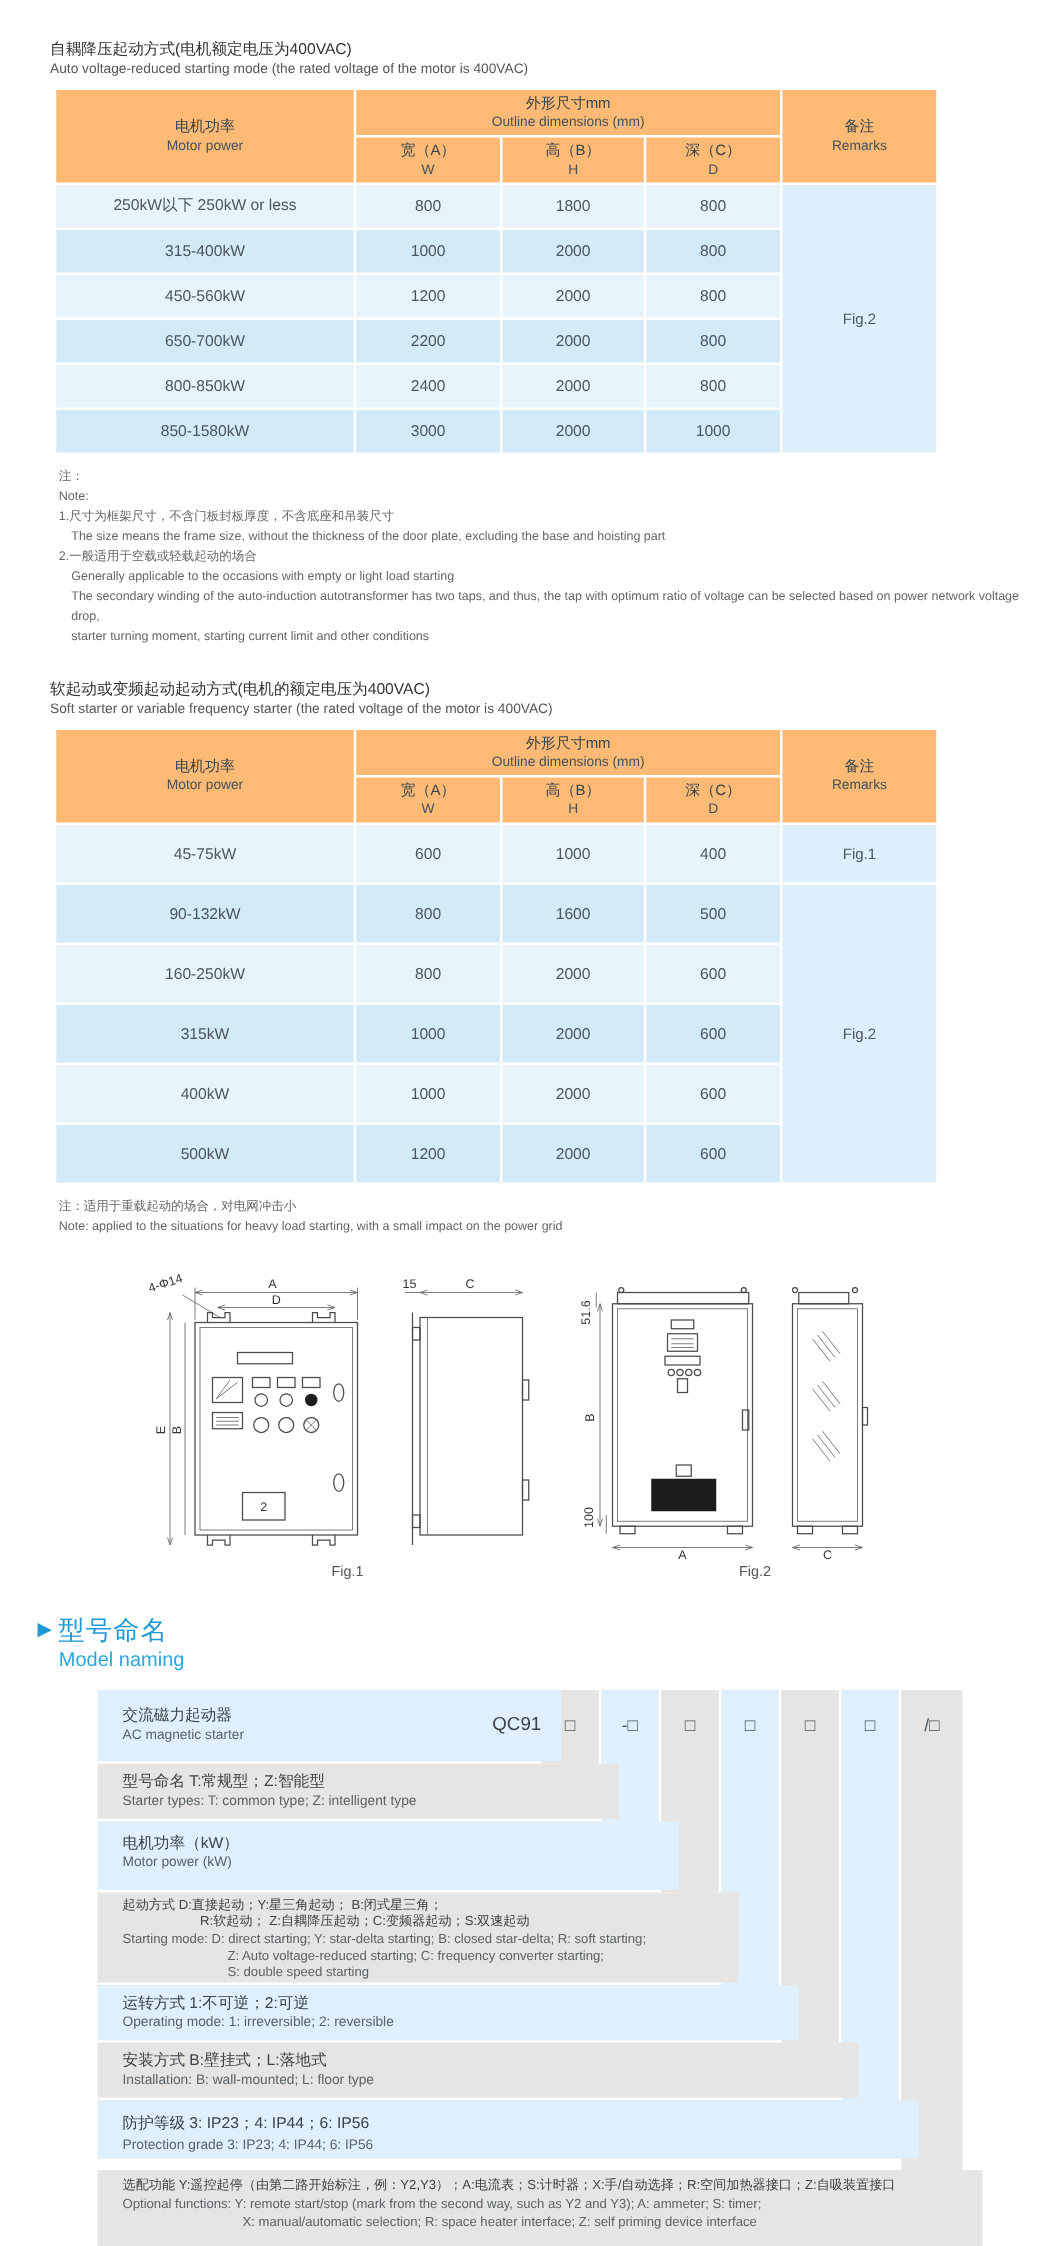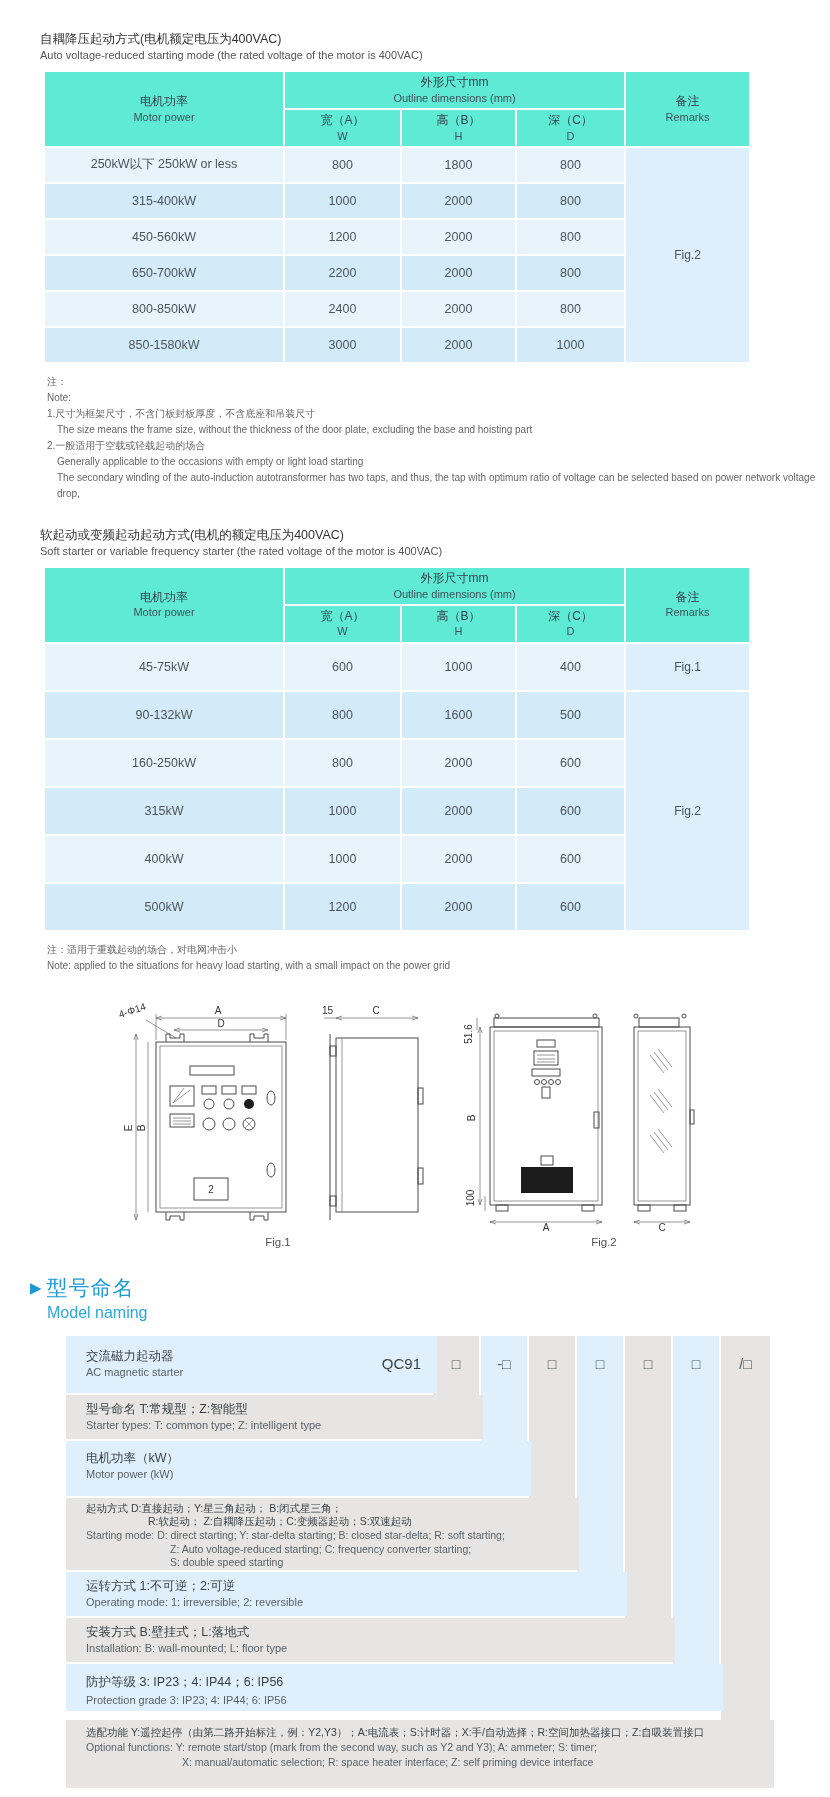--- a/index.html
+++ b/index.html
@@ -6,21 +6,21 @@
   body{width:830px;min-height:1797px;font-family:"Liberation Sans","DejaVu Sans",sans-serif;color:#3e4a52;position:relative;}
   .page{padding:16px 0 30px 0;}
 
   
   .tbl-title{margin:14px 0 4px 40px;line-height:1.45;}
   .tbl-title .zh{font-size:12.5px;color:#333;}
   .tbl-title .en{font-size:11px;color:#555;}
 
   
   table.dim{border-collapse:separate;border-spacing:2px;width:702px;margin:6px 0 0 43px;table-layout:fixed;}
-  table.dim th{background:#5eead4;font-weight:normal;font-size:12px;color:#35454f;line-height:1.3;padding:3px 2px;text-align:center;}
+  table.dim th{background:#fdba74;font-weight:normal;font-size:12px;color:#35454f;line-height:1.3;padding:3px 2px;text-align:center;}
   table.dim td{text-align:center;font-size:12.5px;color:#4a555c;padding:2px;}
   table.dim.t1 td{height:30px;}
   table.dim.t2 td{height:42px;}
   table.dim tbody tr:nth-child(odd) td{background:#e8f4fc;}
   table.dim tbody tr:nth-child(even) td{background:#d3ebf8;}
   table.dim td.remark{background:#ddeffa !important;font-size:12px;color:#4a555c;}
   .hdr-sub{font-size:11px;color:#41525c;}
 
   
   .notes{margin:10px 0 0 47px;font-size:10px;color:#666;line-height:1.6;}
@@ -49,21 +49,21 @@
   .strip .bx{display:block;text-align:center;line-height:56px;font-size:14px;color:#4a555c;}
   .gray{background:#e7e5e3;}
   .blue{background:#dff0fc;}
   .s1{left:371px;height:59px;}
   .s2{left:419px;height:105px;}
   .s3{left:467px;height:162px;}
   .s4{left:515px;height:236px;}
   .s5{left:563px;height:282px;}
   .s6{left:611px;height:328px;}
   .s7{left:659px;height:384px;width:49px;}
-  .mrow{position:absolute;left:4px;box-sizing:border-box;padding:6px 0 0 20px;line-height:1.35;}
+  .mrow{position:absolute;left:16px;box-sizing:border-box;padding:6px 0 0 20px;line-height:1.35;}
   .mrow .zh{font-size:12.5px;color:#3c4247;}
   .mrow .en{font-size:11px;color:#5a6268;}
   .mrow .sm{font-size:10.5px;}
   .ind1{padding-left:62px;}
   .ind2{padding-left:84px;}
   .ind3{padding-left:96px;}
   .r1{top:0;width:371px;height:57px;display:flex;justify-content:space-between;align-items:center;padding:0 0 0 20px;}
   .r1 .code{font-size:15px;color:#3c4247;padding-right:16px;}
   .r2{top:59px;width:417px;height:44px;}
   .r3{top:105px;width:465px;height:55px;padding-top:9px;}
@@ -163,20 +163,21 @@
   </table>
 
   <div class="notes">
     <div>注：</div>
     <div>Note:</div>
     <div>1.尺寸为框架尺寸，不含门板封板厚度，不含底座和吊装尺寸</div>
     <div class="ind">The size means the frame size, without the thickness of the door plate, excluding the base and hoisting part</div>
     <div>2.一般适用于空载或轻载起动的场合</div>
     <div class="ind">Generally applicable to the occasions with empty or light load starting</div>
     <div class="ind">The secondary winding of the auto-induction autotransformer has two taps, and thus, the tap with optimum ratio of voltage can be selected based on power network voltage drop,</div>
+    <div class="ind">starter turning moment, starting current limit and other conditions</div>
   </div>
 
   <div class="tbl-title" style="margin-top:24px;">
     <div class="zh">软起动或变频起动起动方式(电机的额定电压为400VAC)</div>
     <div class="en">Soft starter or variable frequency starter (the rated voltage of the motor is 400VAC)</div>
   </div>
 
   <table class="dim t2">
     <colgroup>
         <col style="width:238px">

